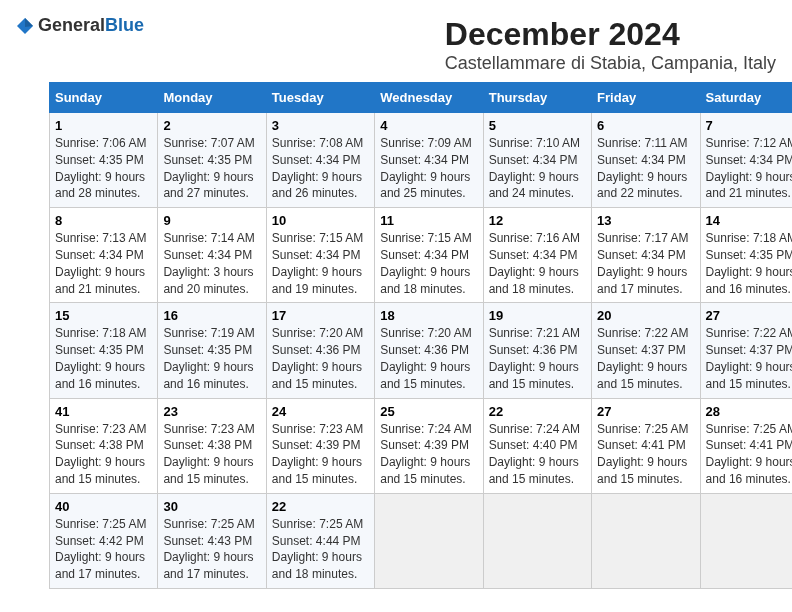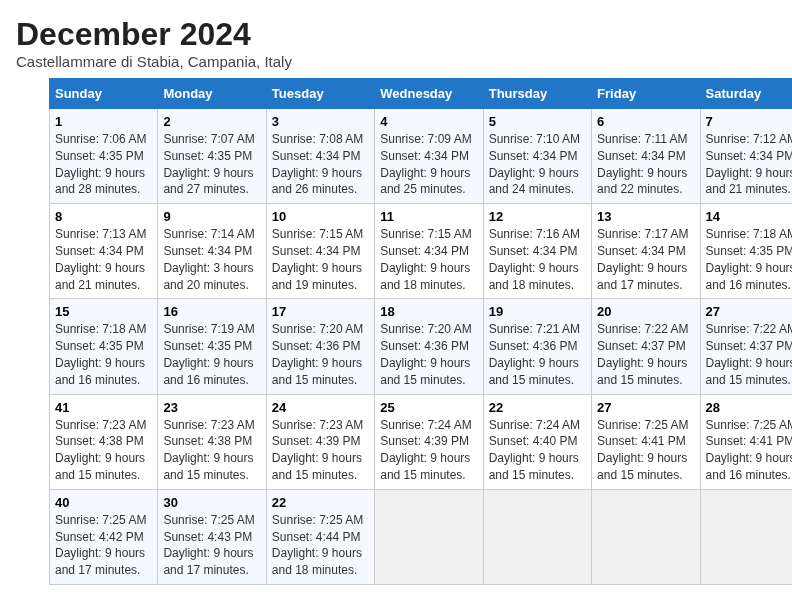--- a/index.html
+++ b/index.html
@@ -39,21 +39,21 @@
       height: 18px;
     }
     .title-block {
     }
     .title-block h1 {
       font-size: 32px;
       font-weight: bold;
       color: #222;
     }
     .title-block h2 {
-      font-size: 15px;
+      font-size: 18px;
       color: #444;
       font-weight: normal;
     }
     table {
       width: 100%;
       border-collapse: collapse;
       font-size: 11px;
       margin-left: 33px;
     }
     thead tr th {
@@ -90,20 +90,31 @@
       line-height: 1.4;
     }
     .empty-cell {
       background: #f0f0f0 !important;
     }
   </style>
 </head>
 <body>
 
 <div class="header">
+  <div class="logo">
+    <svg class="logo-icon" viewBox="0 0 36 36" xmlns="http://www.w3.org/2000/svg">
+      <polygon points="18,2 34,18 18,34 2,18" fill="#2176c7"></polygon>
+      <polygon points="18,2 34,18 18,20" fill="#1a5fa0"></polygon>
+    </svg>
+    <div>
+      <div>
+        <span class="logo-text-general">General</span><span class="logo-text-blue">Blue</span>
+      </div>
+    </div>
+  </div>
   <div class="title-block">
     <h1>December 2024</h1>
     <h2>Castellammare di Stabia, Campania, Italy</h2>
   </div>
 </div>
 
 <table>
   <thead>
     <tr>
     <th>Sunday</th>

